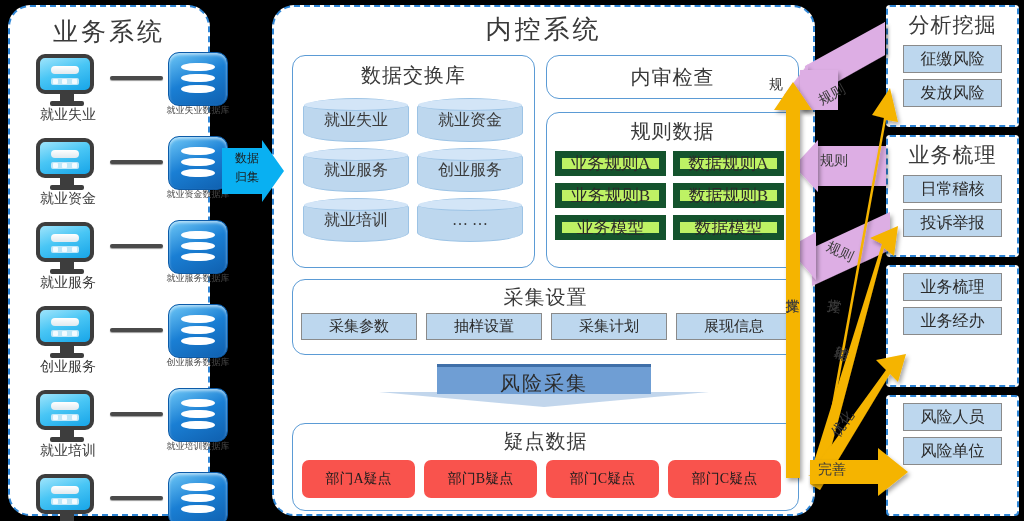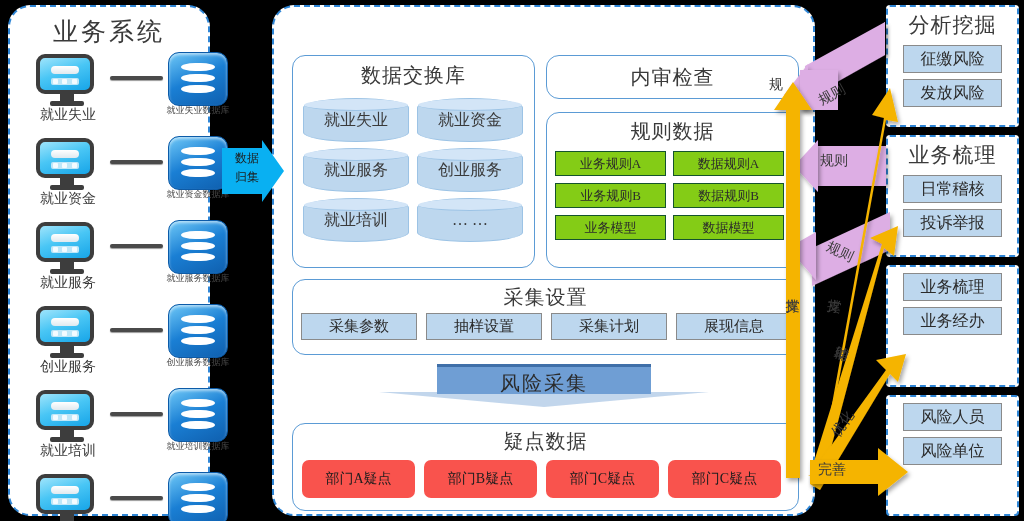--- a/index.html
+++ b/index.html
@@ -68,22 +68,22 @@
   
   #audit-box{left:272px;top:48px;width:253px;height:44px;
     display:flex;align-items:center;justify-content:center;}
   #audit-box .sub-title{font-size:20px;}
   
   #rule-box{left:272px;top:105px;width:253px;height:156px;}
   #rule-title{margin-top:5px;}
   .chip-grid{position:absolute;left:8px;top:38px;width:237px;
     display:flex;flex-wrap:wrap;gap:7px 7px;}
   .chip{
-    width:111px;height:25px;border:1px solid #14532d;background:#84cc16;
-    display:flex;align-items:center;justify-content:center;font-size:13px;color:#2b2b2b;
+    width:111px;height:25px;border:7px solid #14532d;background:#bef264;
+    display:flex;align-items:center;justify-content:center;font-size:17px;color:#2b2b2b;
     box-sizing:border-box;
   }
   
   #collect-box{left:18px;top:272px;width:507px;height:76px;}
   #collect-title{margin-top:4px;}
   .chip-row{position:absolute;left:8px;top:33px;width:491px;display:flex;gap:9px;}
   .chip-w{width:116px;height:27px;border:1px solid #8a8a8a;background:#bdd7ee;
     display:flex;align-items:center;justify-content:center;font-size:15px;color:#2b2b2b;
     box-sizing:border-box;}
   
@@ -269,20 +269,21 @@
           <span></span>
           <span></span>
           <span></span>
         </div>
       </div>
 
   </div>
 </div>
 
 <div class="panel" id="center-panel">
+  <div class="panel-title" id="center-title">内控系统</div>
 
   <div class="sub" id="dx-box">
     <div class="sub-title" id="dx-title">数据交换库</div>
     <div class="cyl-grid">
       <div class="cyl">
           <em>就业失业</em>
         </div>
       <div class="cyl">
           <em>就业资金</em>
         </div>

